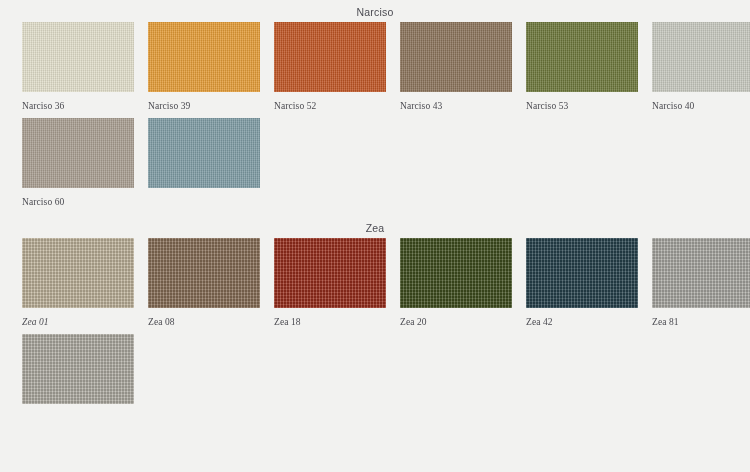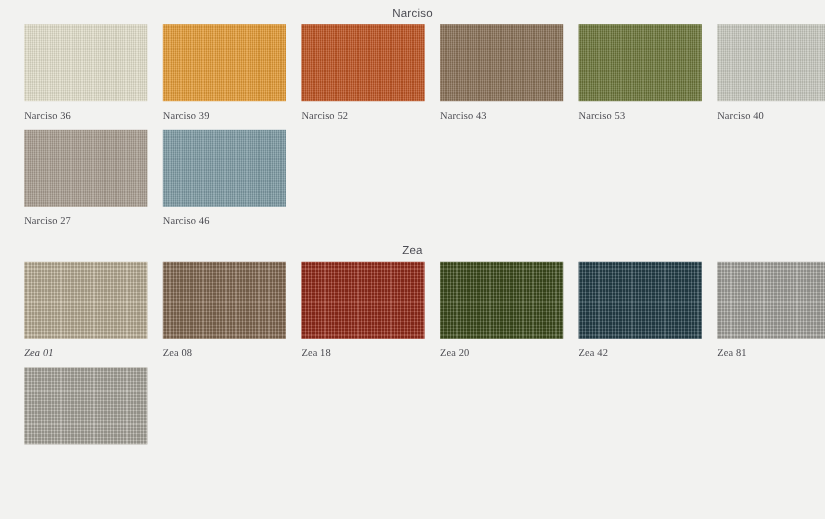--- a/index.html
+++ b/index.html
@@ -140,26 +140,25 @@
         <div class="swatch-label" style="color: rgb(74, 74, 80);">Narciso 53</div>
       </div>
 
       <div class="swatch-cell">
         <div class="swatch-chip" style="background-color: rgb(198, 199, 189);"></div>
         <div class="swatch-label" style="color: rgb(74, 74, 80);">Narciso 40</div>
       </div>
 
       <div class="swatch-cell">
         <div class="swatch-chip" style="background-color: rgb(168, 157, 144);"></div>
-        <div class="swatch-label" style="color: rgb(74, 74, 80);">Narciso 27</div>
+        <div class="swatch-label" style="color: rgb(74, 74, 80);">Narciso 60</div>
       </div>
 
       <div class="swatch-cell">
         <div class="swatch-chip" style="background-color: rgb(125, 154, 163);"></div>
-        <div class="swatch-label" style="color: rgb(74, 74, 80);">Narciso 46</div>
       </div>
 
 
     </div>
   </section>
 
   <section class="collection zea-block">
     <div class="collection-title" style="color: rgb(75, 75, 82); text-align: center;">Zea</div>
 
     <div class="swatch-grid">

